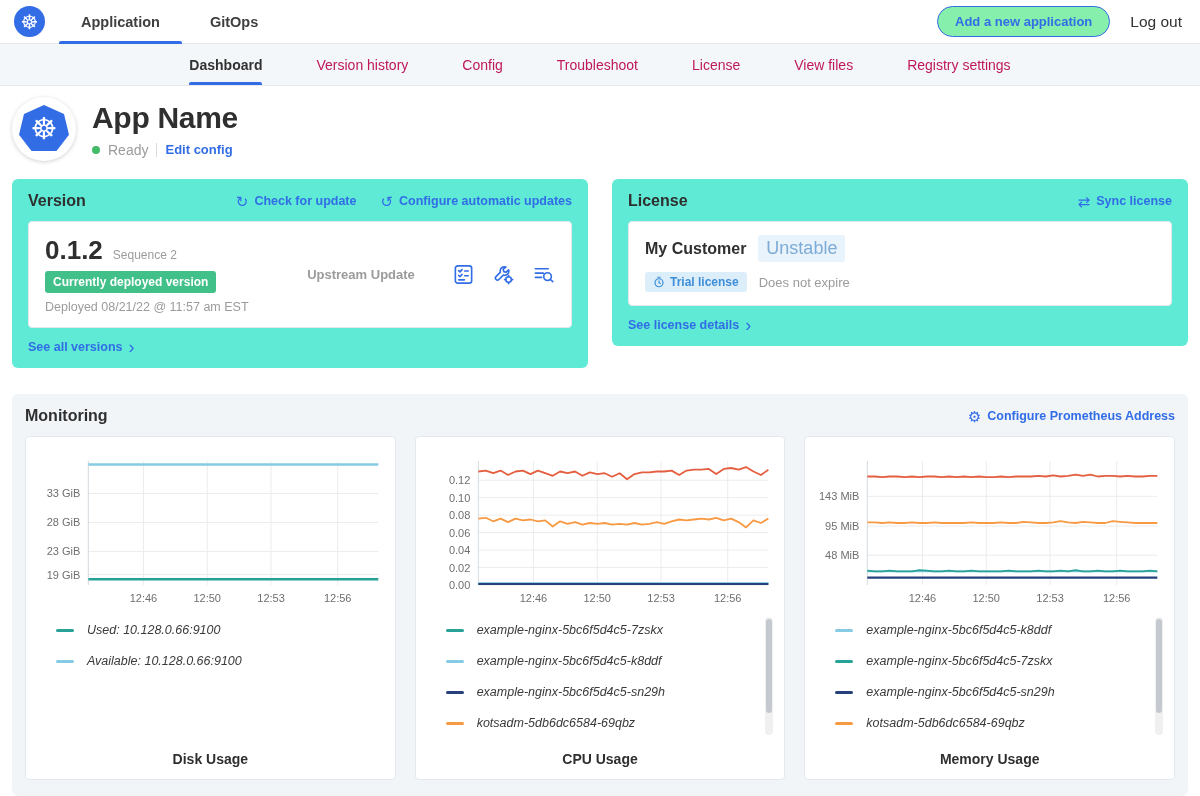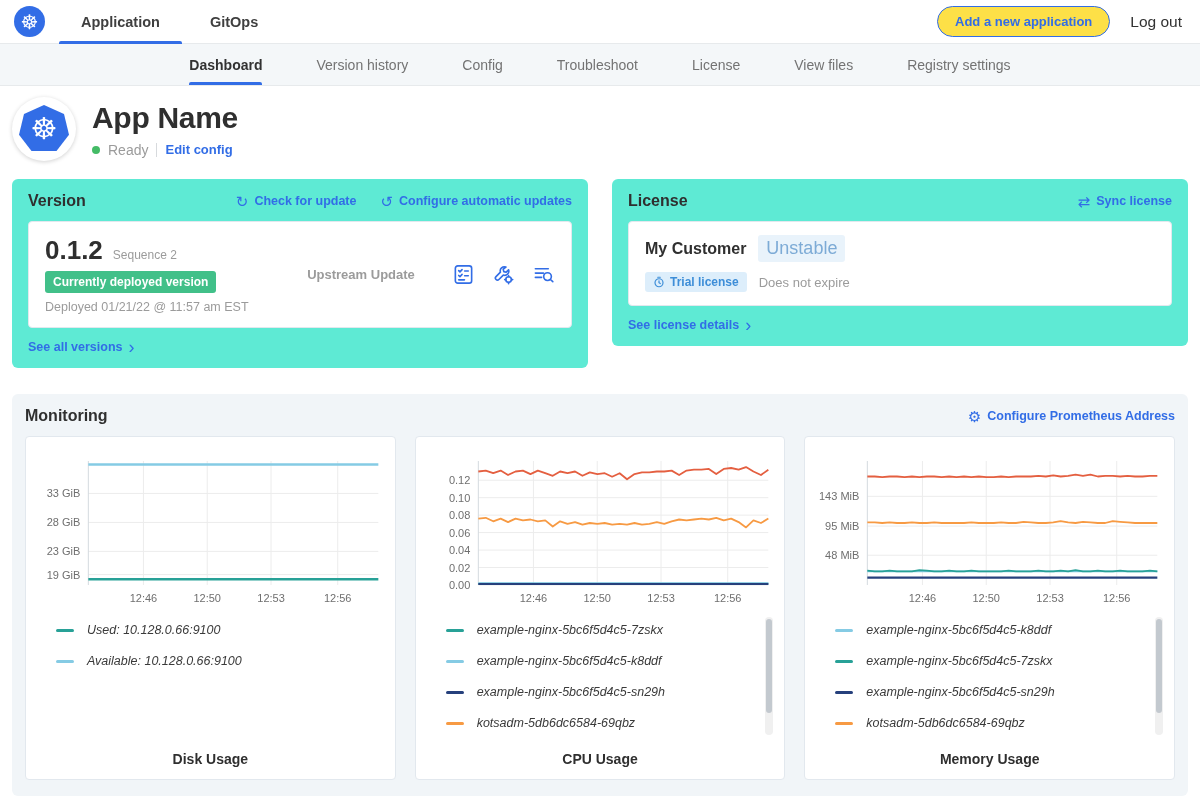--- a/index.html
+++ b/index.html
@@ -6,26 +6,26 @@
   html,body { width:1200px; height:796px; }
   body { font-family:"Liberation Sans",sans-serif; background:#fff; color:#323232; overflow:hidden; font-size:14px; }
 
   
   .topnav { height:44px; display:flex; align-items:center; padding:0 18px 0 14px; border-bottom:1px solid #e7eaec; }
   .brand { width:31px; height:31px; border-radius:50%; background:#326de6; color:#fff; display:flex; align-items:center; justify-content:center; font-size:20px; margin-right:26px; cursor:pointer; }
   .topnav-tabs { display:flex; height:44px; gap:30px; }
   .topnav-tab { display:flex; align-items:center; padding:0 10px; font-size:14.5px; font-weight:700; color:#3f3f3f; position:relative; cursor:pointer; }
   .topnav-tab.active::after { content:""; position:absolute; left:-12px; right:-12px; bottom:0; height:3px; background:#326de6; border-radius:2px 2px 0 0; }
   .topnav-right { margin-left:auto; display:flex; align-items:center; gap:20px; }
-  .add-btn { border:1.5px solid #326de6; color:#326de6; background:#fde047; border-radius:16px; padding:7px 17px; font-size:13px; font-weight:700; cursor:pointer; font-family:inherit; }
+  .add-btn { border:1.5px solid #326de6; color:#326de6; background:#86efac; border-radius:16px; padding:7px 17px; font-size:13px; font-weight:700; cursor:pointer; font-family:inherit; }
   .logout { font-size:15.5px; color:#323232; cursor:pointer; }
 
   
   .subnav { height:42px; background:#f4f7f9; border-bottom:1px solid #e7eaec; display:flex; justify-content:center; gap:54px; }
-  .subnav-tab { display:flex; align-items:center; font-size:14px; color:#737373; position:relative; cursor:pointer; }
+  .subnav-tab { display:flex; align-items:center; font-size:14px; color:#be185d; position:relative; cursor:pointer; }
   .subnav-tab.active { color:#323232; font-weight:700; }
   .subnav-tab.active::after { content:""; position:absolute; left:0; right:0; bottom:0; height:3px; background:#326de6; border-radius:2px 2px 0 0; }
 
   
   .app-header { display:flex; align-items:center; gap:16px; padding:11px 0 12px 12px; }
   .app-logo { width:64px; height:64px; border-radius:50%; background:#fff; box-shadow:0 1px 4px rgba(0,0,0,.18); display:flex; align-items:center; justify-content:center; }
   .hept { width:50px; height:48px; background:#326de6; clip-path:polygon(50% 0%,90% 19%,100% 62%,75% 96%,25% 96%,0% 62%,10% 19%); display:flex; align-items:center; justify-content:center; color:#fff; font-size:30px; line-height:1; }
   .app-title { font-size:30px; font-weight:700; letter-spacing:-.3px; color:#2f2f2f; }
   .status-row { display:flex; align-items:center; gap:8px; margin-top:7px; }
   .dot { width:8px; height:8px; border-radius:50%; background:#44bb66; }
@@ -153,21 +153,21 @@
         </span>
       </div>
     </div>
     <div class="inner-card version-inner">
       <div class="v-left">
         <div class="version-line">
           <span class="version-number">0.1.2</span>
           <span class="sequence">Sequence 2</span>
         </div>
         <span class="deploy-badge">Currently deployed version</span>
-        <div class="deployed-at">Deployed 01/21/22 @ 11:57 am EST</div>
+        <div class="deployed-at">Deployed 08/21/22 @ 11:57 am EST</div>
       </div>
       <div class="v-middle">Upstream Update</div>
       <div class="v-icons">
         <span>
           <svg width="23" height="23" viewBox="0 0 24 24" fill="none" stroke="currentColor" stroke-width="1.7" stroke-linecap="round" stroke-linejoin="round">
             <rect x="3.5" y="3" width="17" height="18" rx="2.5"></rect>
             <path d="M7 8l1.3 1.3L10.5 6.9"></path>
               <line x1="13.2" y1="8.3" x2="17" y2="8.3"></line>
             <path d="M7 13l1.3 1.3L10.5 11.9"></path>
               <line x1="13.2" y1="13.3" x2="17" y2="13.3"></line>

